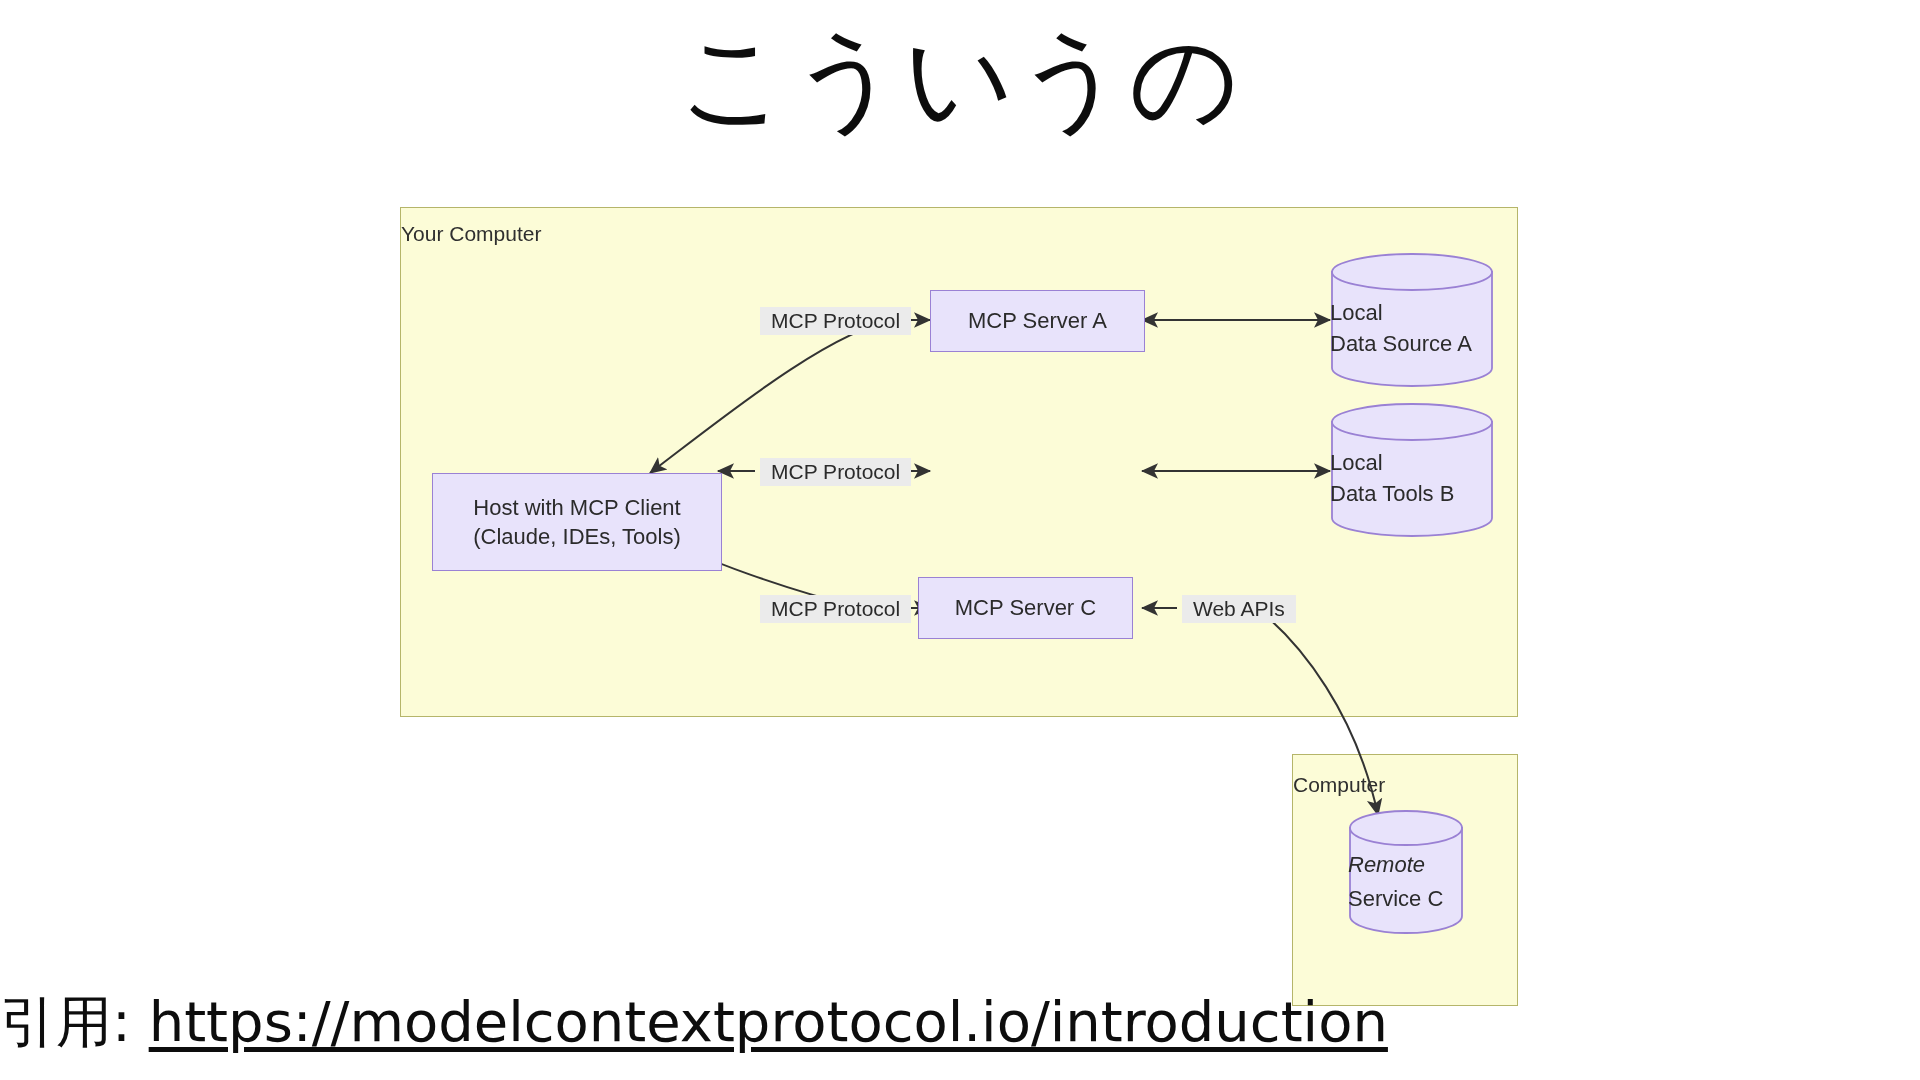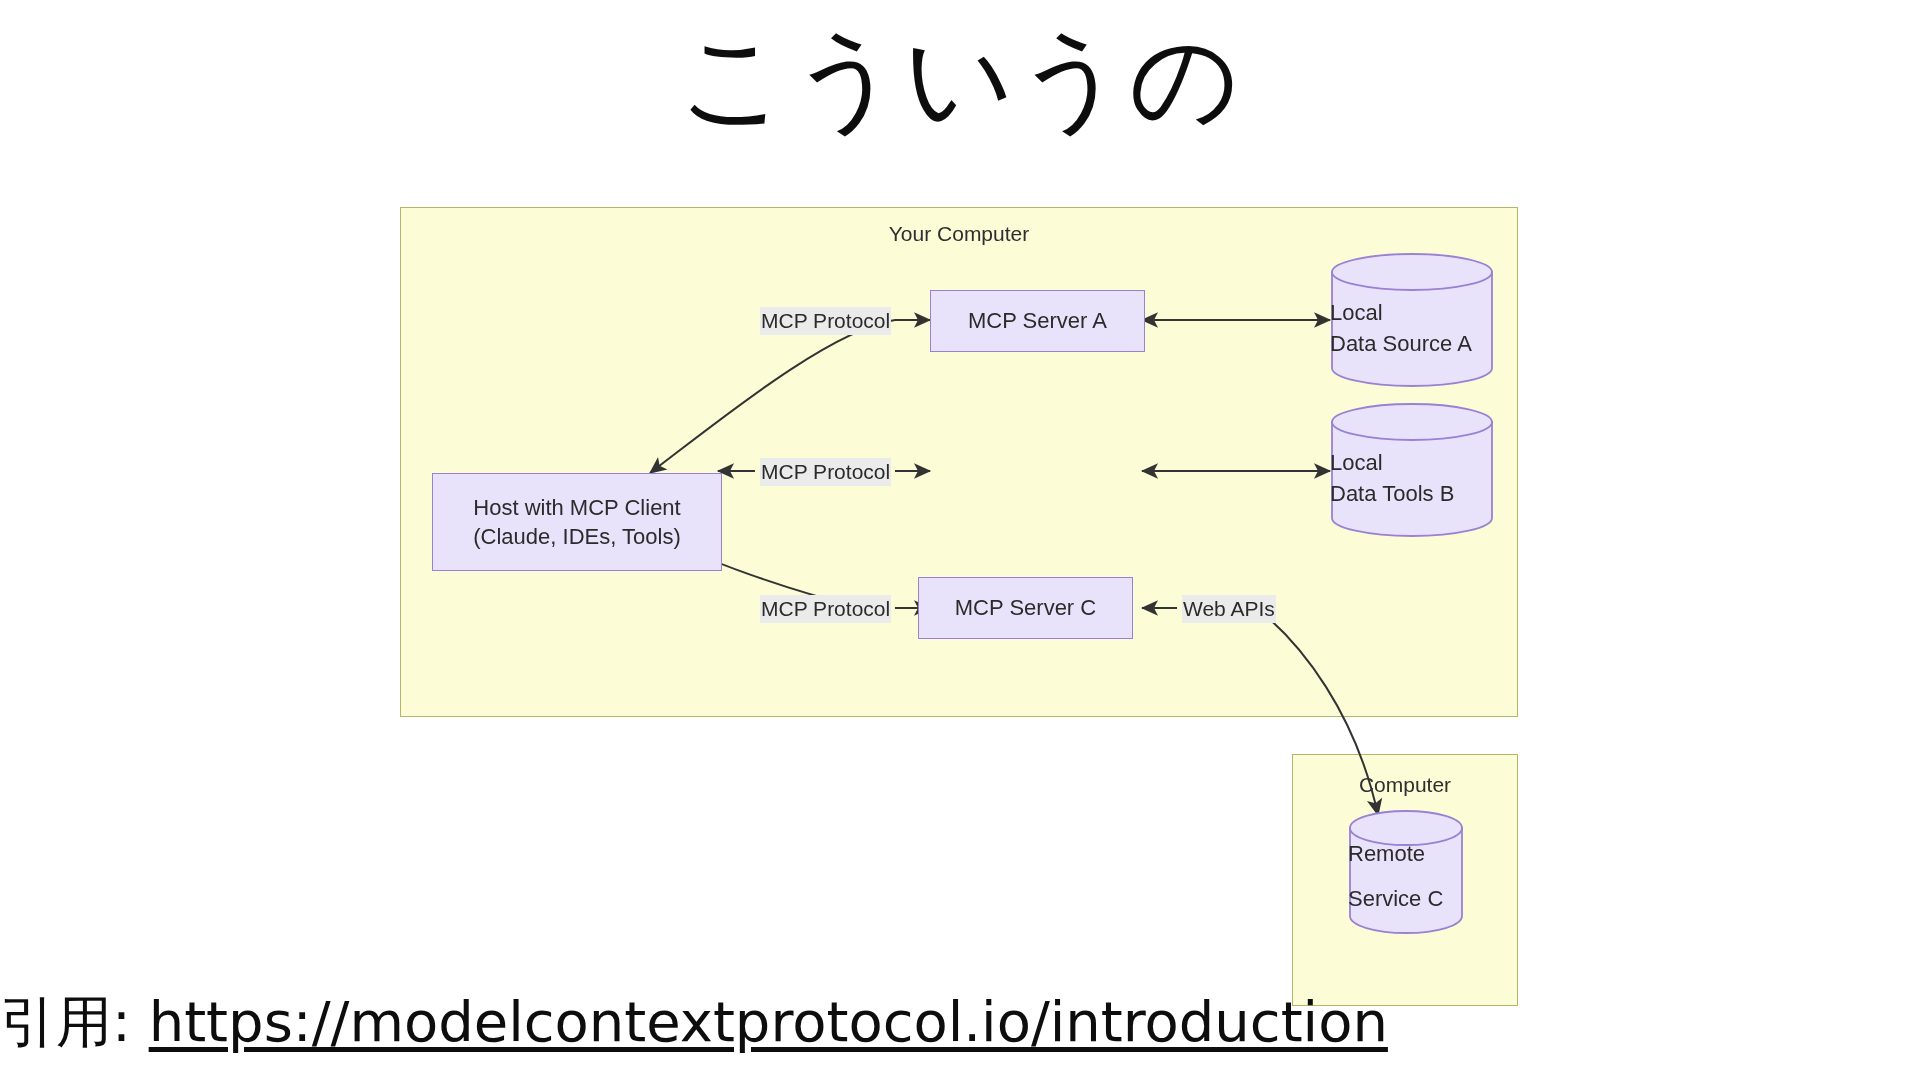--- a/index.html
+++ b/index.html
@@ -51,21 +51,20 @@
 
   .group-box {
     position: absolute;
     background: #fcfcd7;
     border: 1.6px solid #b5b56a;
     box-sizing: border-box;
   }
   .group-label {
     position: absolute;
     width: 100%;
-    text-align: center;
     font-size: 21px;
     color: #2f2f2f;
     white-space: nowrap;
   }
 
   .node-box {
     position: absolute;
     background: #e8e3fb;
     border: 1.6px solid #9a81d4;
     box-sizing: border-box;
@@ -97,21 +96,21 @@
     line-height: 1.5;
     pointer-events: none;
   }
 
   .edge-label {
     position: absolute;
     background: #ebebeb;
     font-size: 21px;
     color: #2b2b2b;
     white-space: nowrap;
-    padding: 2px 1px;
+    padding: 2px 11px;
     line-height: 1.15;
   }
 
   
   #footer {
     position: absolute;
     left: 0;
     top: 985px;
     width: 1878px;
     font-size: 56px;
@@ -196,21 +195,21 @@
     </svg>
     <div class="cyl-label" style="top:44px;">Local</div>
     <div class="cyl-label" style="top:75px;">Data Tools B</div>
   </div>
 
   <div class="cyl" style="left:1348px; top:620px; width:116px; height:125px;">
     <svg class="cyl-svg" width="116" height="125" viewBox="0 0 116 125">
       <path d="M2,18 L2,106 A56,17 0 0 0 114,106 L114,18 Z" fill="#e8e3fb" stroke="#9a81d4" stroke-width="1.8"></path>
       <ellipse cx="58" cy="18" rx="56" ry="17" fill="#e8e3fb" stroke="#9a81d4" stroke-width="1.8"></ellipse>
     </svg>
-    <div class="cyl-label" style="top:27px;">Remote</div>
+    <div class="cyl-label" style="top:38px;font-style:italic;">Remote</div>
     <div class="cyl-label" style="top:72px;">Service C</div>
   </div>
 
   <div class="edge-label" style="left:760px; top:117px;">MCP Protocol</div>
 
   <div class="edge-label" style="left:760px; top:268px;">MCP Protocol</div>
 
   <div class="edge-label" style="left:760px; top:405px;">MCP Protocol</div>
 
   <div class="edge-label" style="left:1182px; top:405px;">Web APIs</div>

